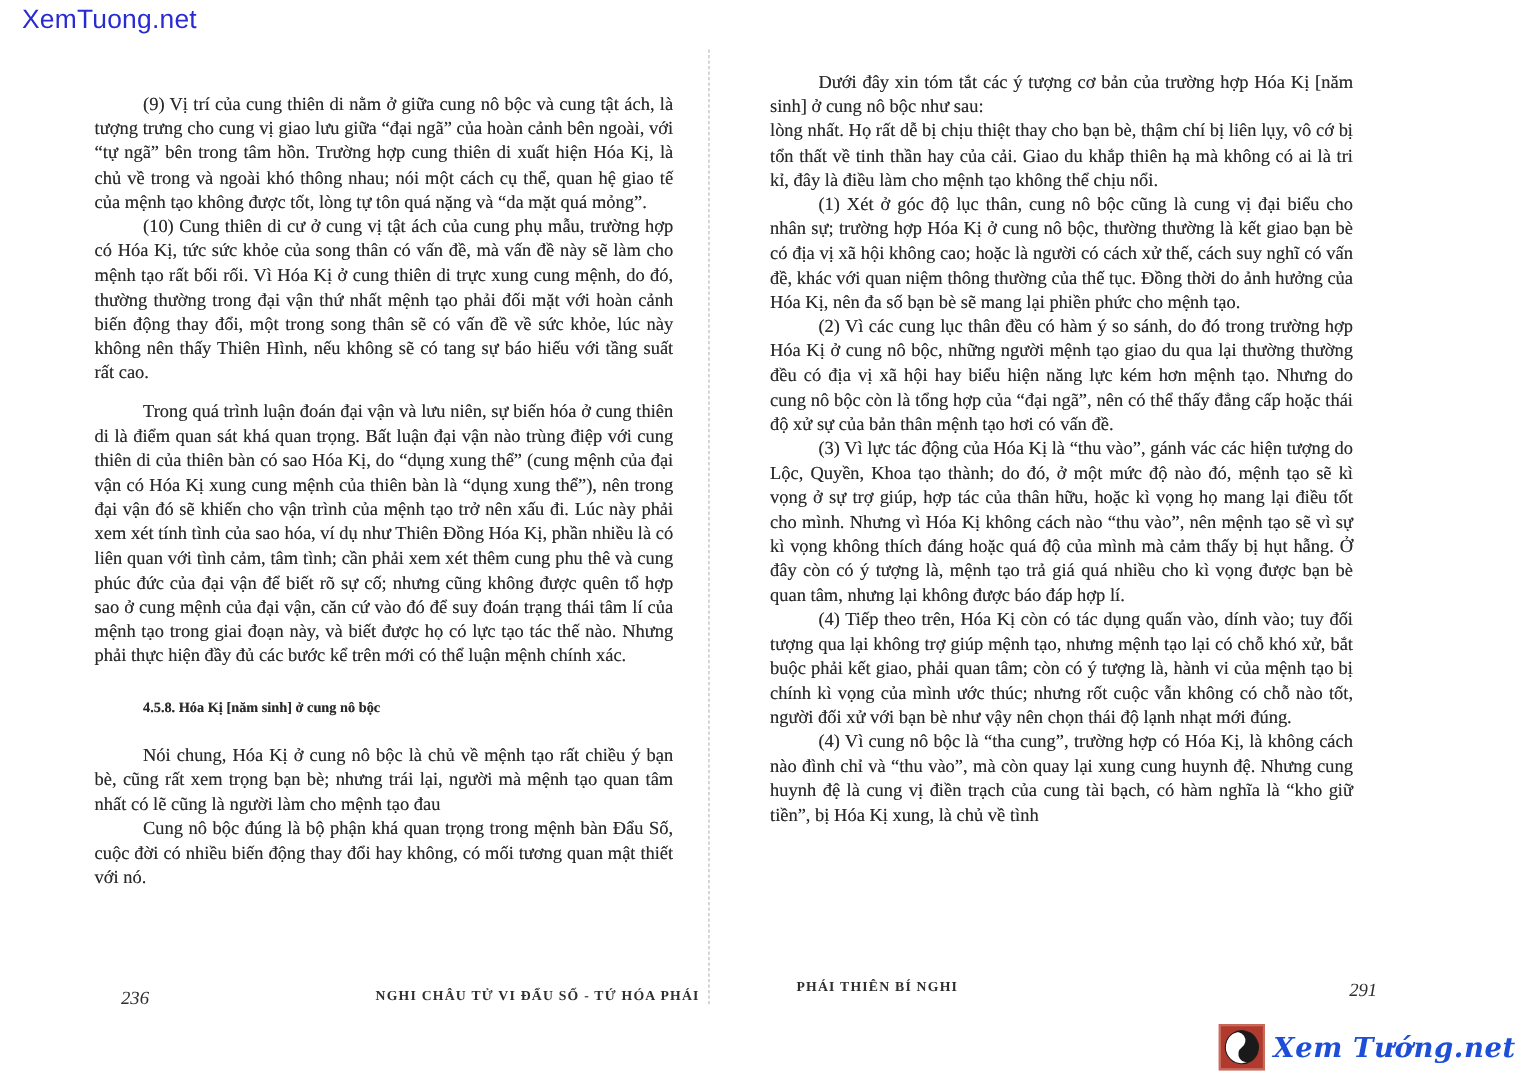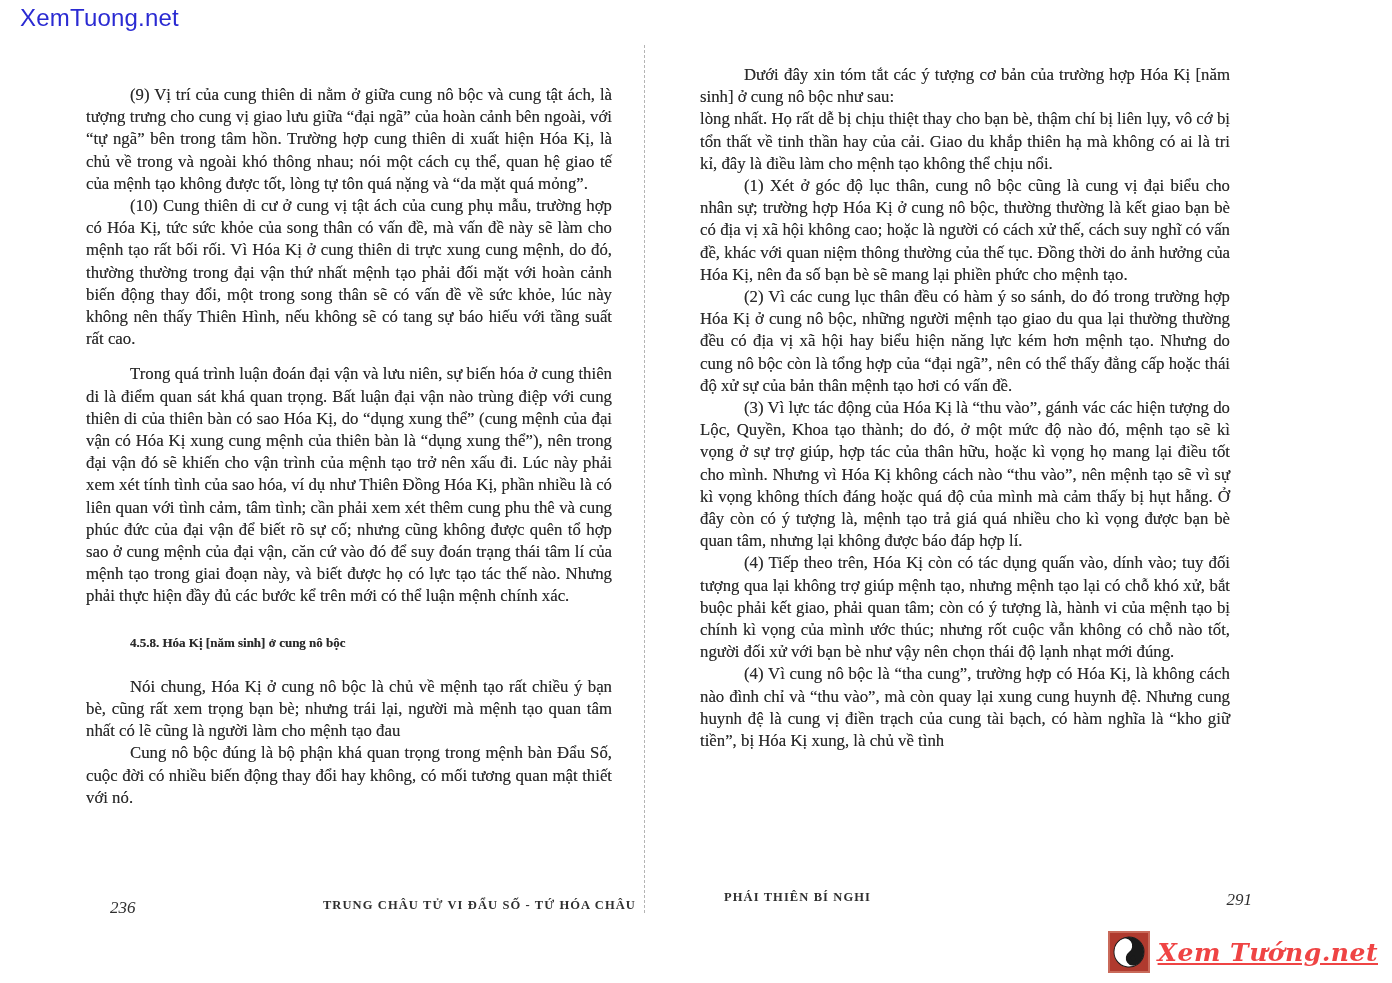--- a/index.html
+++ b/index.html
@@ -101,23 +101,22 @@
     display: flex;
     align-items: center;
     justify-content: center;
   }
   .yy-box svg { transform: rotate(-35deg); }
   .logo-script {
     font-family: "DejaVu Serif", serif;
     font-style: italic;
     font-weight: bold;
     font-size: 25px;
-    color: #ef4444;
+    color: #1d4ed8;
     letter-spacing: 0.5px;
-    text-decoration: underline;
   }
 </style>
 </head>
 <body>
 
 <div class="watermark">XemTuong.net</div>
 
 <div class="page-col left">
     <p class="para indent">(9) Vị trí của cung thiên di nằm ở giữa cung nô bộc và cung tật ách, là tượng trưng cho cung vị giao lưu giữa “đại ngã” của hoàn cảnh bên ngoài, với “tự ngã” bên trong tâm hồn. Trường hợp cung thiên di xuất hiện Hóa Kị, là chủ về trong và ngoài khó thông nhau; nói một cách cụ thể, quan hệ giao tế của mệnh tạo không được tốt, lòng tự tôn quá nặng và “da mặt quá mỏng”.</p>
     <p class="para indent">(10) Cung thiên di cư ở cung vị tật ách của cung phụ mẫu, trường hợp có Hóa Kị, tức sức khỏe của song thân có vấn đề, mà vấn đề này sẽ làm cho mệnh tạo rất bối rối. Vì Hóa Kị ở cung thiên di trực xung cung mệnh, do đó, thường thường trong đại vận thứ nhất mệnh tạo phải đối mặt với hoàn cảnh biến động thay đổi, một trong song thân sẽ có vấn đề về sức khỏe, lúc này không nên thấy Thiên Hình, nếu không sẽ có tang sự báo hiếu với tầng suất rất cao.</p>
@@ -134,21 +133,21 @@
     <p class="para noindent">lòng nhất. Họ rất dễ bị chịu thiệt thay cho bạn bè, thậm chí bị liên lụy, vô cớ bị tổn thất về tinh thần hay của cải. Giao du khắp thiên hạ mà không có ai là tri kỉ, đây là điều làm cho mệnh tạo không thể chịu nổi.</p>
     <p class="para indent">(1) Xét ở góc độ lục thân, cung nô bộc cũng là cung vị đại biểu cho nhân sự; trường hợp Hóa Kị ở cung nô bộc, thường thường là kết giao bạn bè có địa vị xã hội không cao; hoặc là người có cách xử thế, cách suy nghĩ có vấn đề, khác với quan niệm thông thường của thế tục. Đồng thời do ảnh hưởng của Hóa Kị, nên đa số bạn bè sẽ mang lại phiền phức cho mệnh tạo.</p>
     <p class="para indent">(2) Vì các cung lục thân đều có hàm ý so sánh, do đó trong trường hợp Hóa Kị ở cung nô bộc, những người mệnh tạo giao du qua lại thường thường đều có địa vị xã hội hay biểu hiện năng lực kém hơn mệnh tạo. Nhưng do cung nô bộc còn là tổng hợp của “đại ngã”, nên có thể thấy đẳng cấp hoặc thái độ xử sự của bản thân mệnh tạo hơi có vấn đề.</p>
     <p class="para indent">(3) Vì lực tác động của Hóa Kị là “thu vào”, gánh vác các hiện tượng do Lộc, Quyền, Khoa tạo thành; do đó, ở một mức độ nào đó, mệnh tạo sẽ kì vọng ở sự trợ giúp, hợp tác của thân hữu, hoặc kì vọng họ mang lại điều tốt cho mình. Nhưng vì Hóa Kị không cách nào “thu vào”, nên mệnh tạo sẽ vì sự kì vọng không thích đáng hoặc quá độ của mình mà cảm thấy bị hụt hẫng. Ở đây còn có ý tượng là, mệnh tạo trả giá quá nhiều cho kì vọng được bạn bè quan tâm, nhưng lại không được báo đáp hợp lí.</p>
     <p class="para indent">(4) Tiếp theo trên, Hóa Kị còn có tác dụng quấn vào, dính vào; tuy đối tượng qua lại không trợ giúp mệnh tạo, nhưng mệnh tạo lại có chỗ khó xử, bắt buộc phải kết giao, phải quan tâm; còn có ý tượng là, hành vi của mệnh tạo bị chính kì vọng của mình ước thúc; nhưng rốt cuộc vẫn không có chỗ nào tốt, người đối xử với bạn bè như vậy nên chọn thái độ lạnh nhạt mới đúng.</p>
     <p class="para indent">(4) Vì cung nô bộc là “tha cung”, trường hợp có Hóa Kị, là không cách nào đình chỉ và “thu vào”, mà còn quay lại xung cung huynh đệ. Nhưng cung huynh đệ là cung vị điền trạch của cung tài bạch, có hàm nghĩa là “kho giữ tiền”, bị Hóa Kị xung, là chủ về tình</p>
   </div>
 
 <div class="footer left">
   <span class="page-num">236</span>
-  <span class="running-title">TRUNG CHÂU TỬ VI ĐẨU SỐ - TỨ HÓA CHÂU</span>
+  <span class="running-title">NGHI CHÂU TỬ VI ĐẨU SỐ - TỨ HÓA PHÁI</span>
 </div>
 
 <div class="footer right">
   <span class="running-title">PHÁI THIÊN BÍ NGHI</span>
   <span class="page-num">291</span>
 </div>
 
 <div class="site-logo">
   <span class="yy-box">
     <svg width="32" height="32" viewBox="0 0 100 100" aria-hidden="true">

